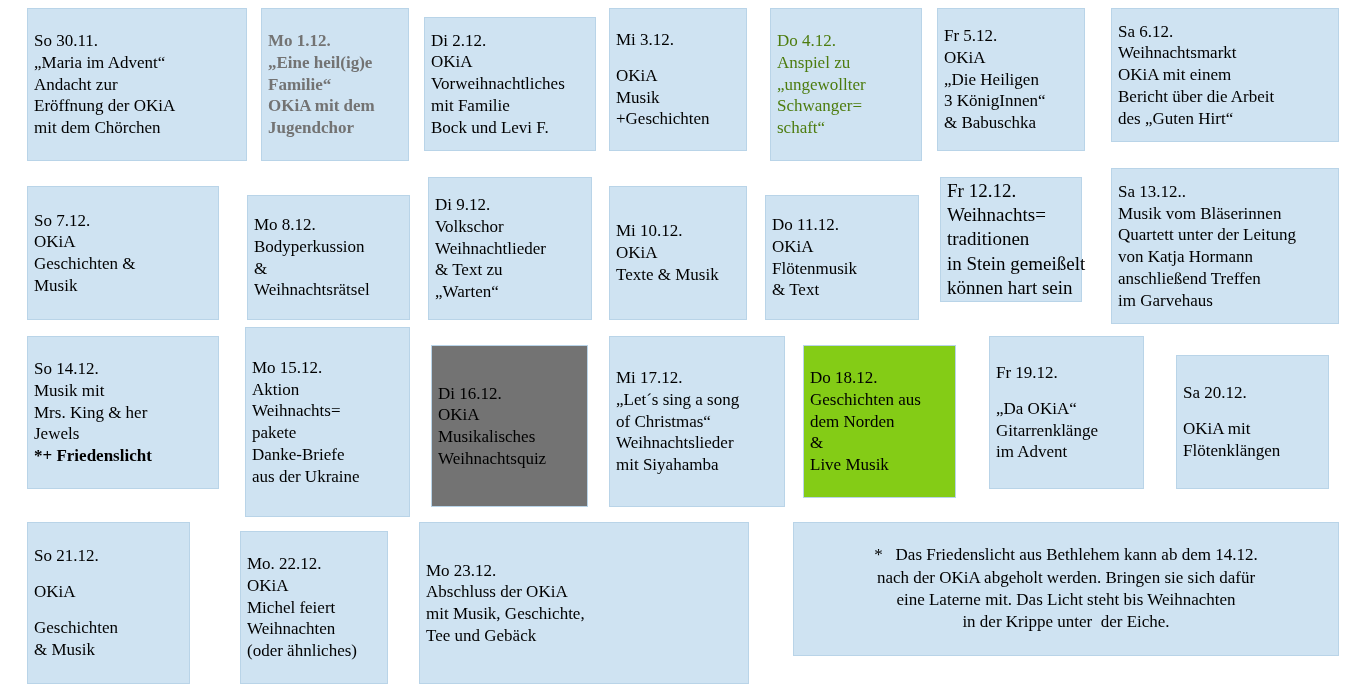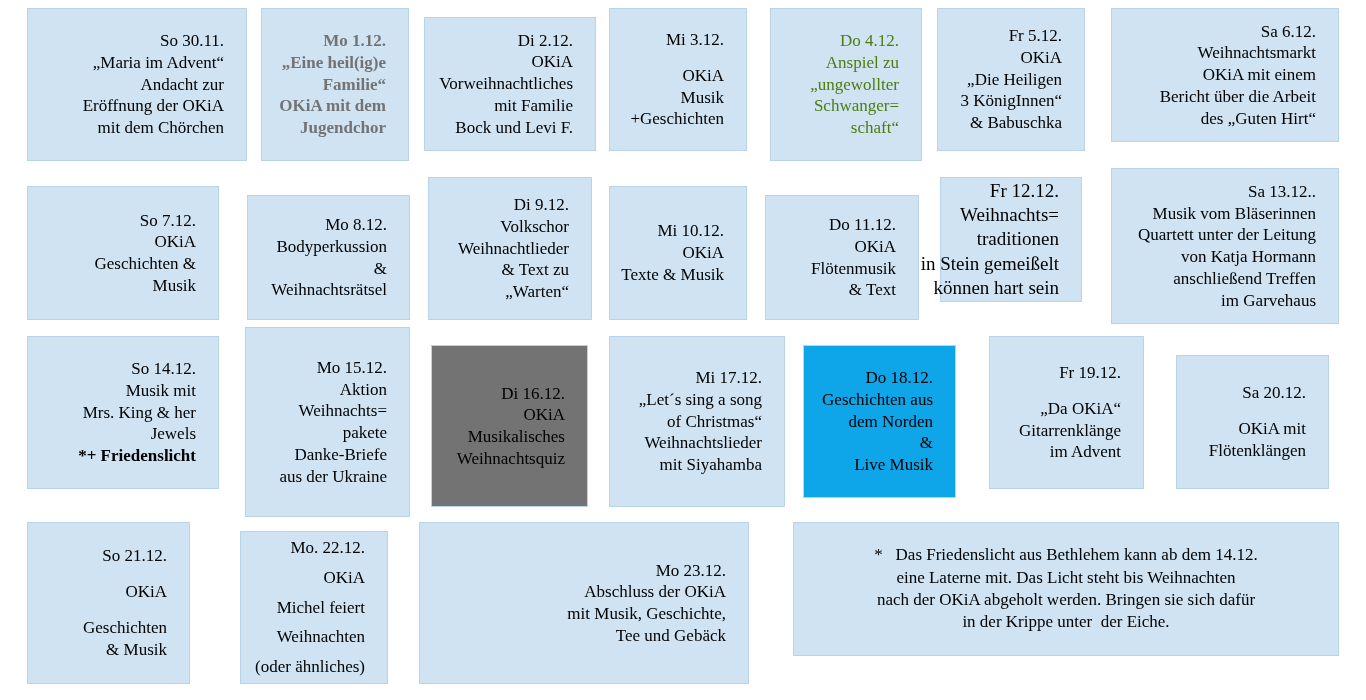--- a/index.html
+++ b/index.html
@@ -21,25 +21,25 @@
     height: 700px;
   }
   .card {
     position: absolute;
     background: #cfe3f2;
     border: 1px solid #b9d4e8;
     box-sizing: border-box;
     text-align: center;
     line-height: 1.28;
     font-size: 17px;
-    padding: 6px 22px;
+    padding: 6px 6px;
     display: flex;
     flex-direction: column;
     justify-content: center;
-    align-items: flex-end;
+    align-items: flex-start;
   }
   .card .line {
     display: block;
     white-space: pre;
   }
   .card .line.blank {
     height: 0.85em;
   }
   .card .line.bold {
     font-weight: bold;
@@ -185,21 +185,21 @@
       <span class="line">Musikalisches</span>
       <span class="line">Weihnachtsquiz</span>
     </div>
     <div class="card" style="left: 609px; top: 336px; width: 176px; height: 171px; background: rgb(207, 227, 242); border-color: rgb(185, 212, 232); color: rgb(0, 0, 0);">
       <span class="line">Mi 17.12.</span>
       <span class="line">„Let´s sing a song</span>
       <span class="line">of Christmas“</span>
       <span class="line">Weihnachtslieder</span>
       <span class="line">mit Siyahamba</span>
     </div>
-    <div class="card" style="left: 803px; top: 345px; width: 153px; height: 153px; background: #0ea5e9; border-color: rgb(185, 212, 232); color: rgb(0, 0, 0);">
+    <div class="card" style="left: 803px; top: 345px; width: 153px; height: 153px; background: #84cc16; border-color: rgb(185, 212, 232); color: rgb(0, 0, 0);">
       <span class="line">Do 18.12.</span>
       <span class="line">Geschichten aus</span>
       <span class="line">dem Norden</span>
       <span class="line">&amp;</span>
       <span class="line">Live Musik</span>
     </div>
     <div class="card" style="left: 989px; top: 336px; width: 155px; height: 153px; background: rgb(207, 227, 242); border-color: rgb(185, 212, 232); color: rgb(0, 0, 0);">
       <span class="line">Fr 19.12.</span>
       <span class="line blank"></span>
       <span class="line">„Da OKiA“</span>
@@ -213,32 +213,32 @@
       <span class="line">Flötenklängen</span>
     </div>
     <div class="card" style="left: 27px; top: 522px; width: 163px; height: 162px; background: rgb(207, 227, 242); border-color: rgb(185, 212, 232); color: rgb(0, 0, 0);">
       <span class="line">So 21.12.</span>
       <span class="line blank"></span>
       <span class="line">OKiA</span>
       <span class="line blank"></span>
       <span class="line">Geschichten</span>
       <span class="line">&amp; Musik</span>
     </div>
-    <div class="card" style="left: 240px; top: 531px; width: 148px; height: 153px; background: rgb(207, 227, 242); border-color: rgb(185, 212, 232); color: rgb(0, 0, 0); gap: 8px;">
+    <div class="card" style="left: 240px; top: 531px; width: 148px; height: 153px; background: rgb(207, 227, 242); border-color: rgb(185, 212, 232); color: rgb(0, 0, 0);">
       <span class="line">Mo. 22.12.</span>
       <span class="line">OKiA</span>
       <span class="line">Michel feiert</span>
       <span class="line">Weihnachten</span>
       <span class="line">(oder ähnliches)</span>
     </div>
     <div class="card" style="left: 419px; top: 522px; width: 330px; height: 162px; background: rgb(207, 227, 242); border-color: rgb(185, 212, 232); color: rgb(0, 0, 0);">
       <span class="line">Mo 23.12.</span>
       <span class="line">Abschluss der OKiA</span>
       <span class="line">mit Musik, Geschichte,</span>
       <span class="line">Tee und Gebäck</span>
     </div>
     <div class="note" style="left: 793px; top: 522px; width: 546px; height: 134px; background: rgb(207, 227, 242); border-color: rgb(185, 212, 232); color: rgb(0, 0, 0);">
       <span class="line">*   Das Friedenslicht aus Bethlehem kann ab dem 14.12.</span>
+      <span class="line">nach der OKiA abgeholt werden. Bringen sie sich dafür</span>
       <span class="line">eine Laterne mit. Das Licht steht bis Weihnachten</span>
-      <span class="line">nach der OKiA abgeholt werden. Bringen sie sich dafür</span>
       <span class="line">in der Krippe unter  der Eiche.</span>
     </div>
   </div>
 
 </body></html>

